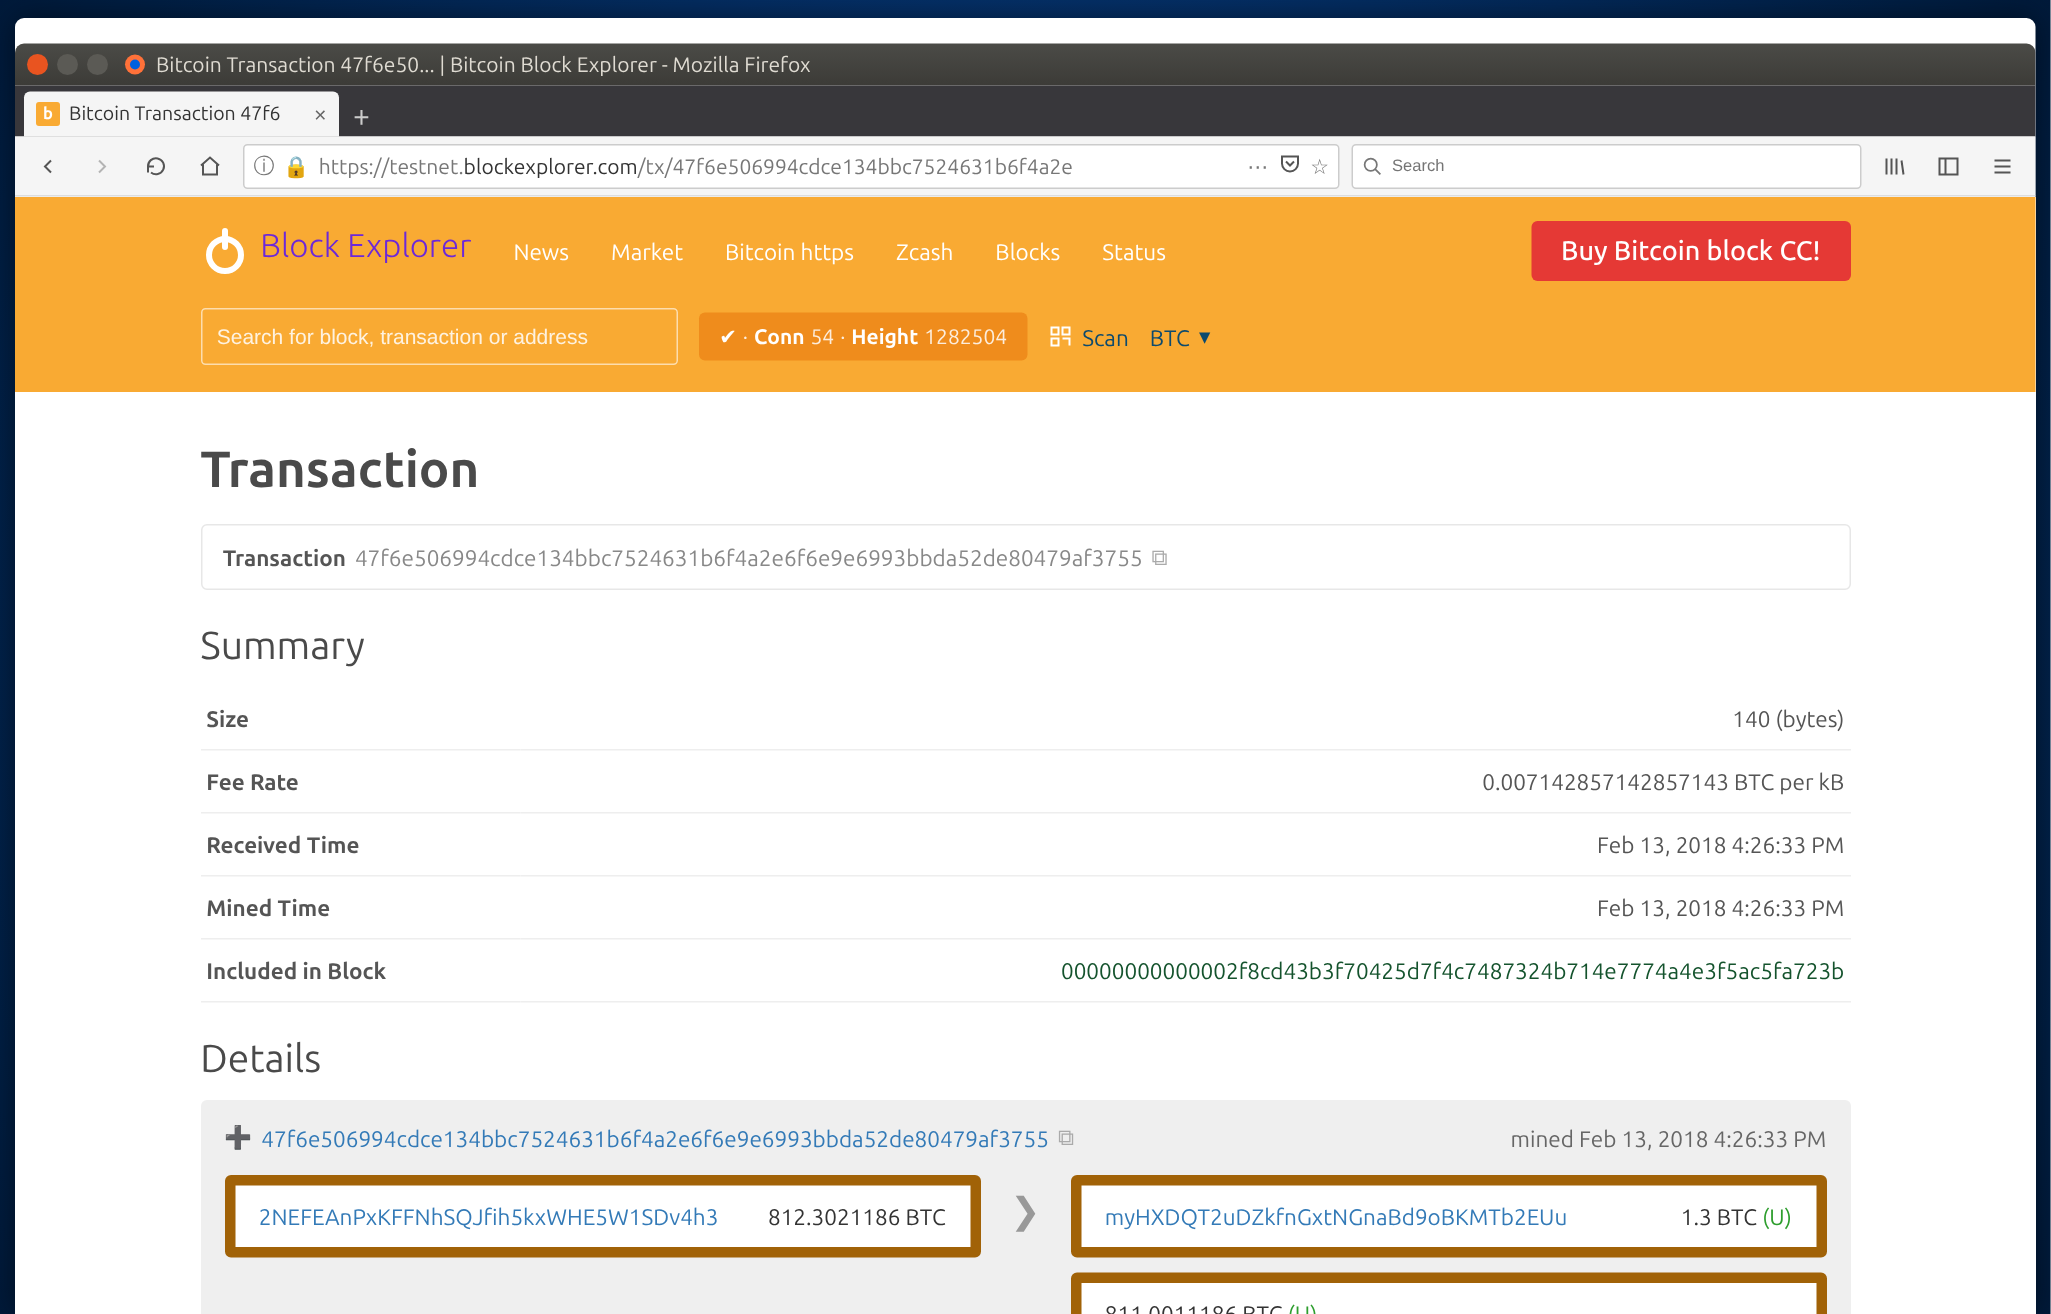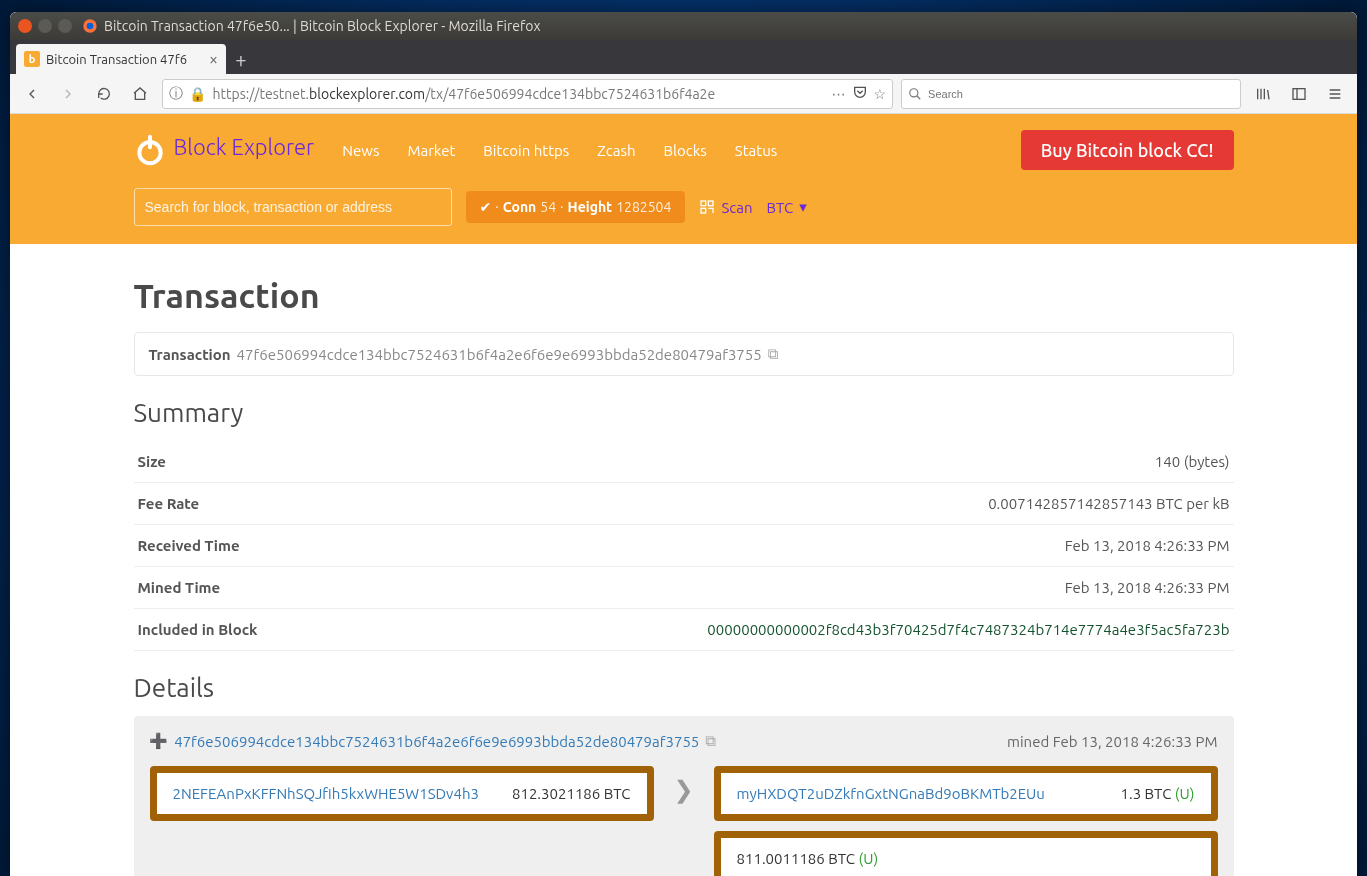--- a/index.html
+++ b/index.html
@@ -1,20 +1,20 @@
 <!DOCTYPE html>
 <html><head>
 <meta charset="utf-8">
 <style>
 * { box-sizing: border-box; margin: 0; padding: 0; }
 body { font-family: Ubuntu, "Segoe UI", Arial, sans-serif; font-size: 14px; color: #333; background: radial-gradient(circle at 50% 50%, #0a4a9e 0%, #001a3a 100%); width: 1367px; height: 876px; overflow: hidden; }
 
 
 .window { position: absolute; top: 12px; left: 10px; right: 10px; bottom: 0; background: #fff; border-top-left-radius: 6px; border-top-right-radius: 6px; overflow: hidden; display: flex; flex-direction: column; box-shadow: 0 0 20px rgba(0,0,0,.5); }
-.titlebar { background: linear-gradient(#4b4b47, #3c3b37); height: 28px; display: flex; align-items: center; padding: 0 8px; color: #dfdbd2; font-size: 14px; border-top-left-radius: 6px; border-top-right-radius: 6px; }
+.titlebar { background: linear-gradient(#4b4b47, #3c3b37); height: 28px; display: flex; align-items: center; padding: 0 8px; color: #dfdbd2; font-size: 14px; border-top-left-radius: 6px; border-top-right-radius: 6px; margin-top: 17px; }
 .titlebar .win-btns { display: flex; gap: 6px; margin-right: 10px; }
 .titlebar .win-btn { width: 14px; height: 14px; border-radius: 50%; }
 .win-close { background: #e95420; }
 .win-min, .win-max { background: #5b5a55; }
 .titlebar img, .titlebar .ff-icon { width: 16px; height: 16px; margin-right: 6px; }
 
 
 .tabstrip { background: #38373b; height: 34px; display: flex; align-items: flex-end; padding-left: 6px; }
 .tab { background: #f5f5f5; height: 30px; min-width: 210px; display: flex; align-items: center; padding: 0 8px; border-top-left-radius: 4px; border-top-right-radius: 4px; font-size: 13px; color: #333; gap: 6px; }
 .tab .favicon { width: 16px; height: 16px; background: #f9aa33; border-radius: 2px; display:flex; align-items:center; justify-content:center; color:#fff; font-weight:bold; font-size:11px; }
@@ -40,21 +40,21 @@
 .logo { display: flex; align-items: flex-start; gap: 8px; color: #6d28d9; font-size: 22px; font-weight: 300; }
 .logo .mark { width: 32px; height: 32px; }
 .nav-links { display: flex; gap: 28px; }
 .nav-links a { color: #fff; text-decoration: none; font-size: 15px; }
 .buy-btn { margin-left: auto; background: #e53935; color: #fff; padding: 10px 20px; border-radius: 4px; font-size: 18px; font-weight: 500; cursor: pointer; }
 .tool-row { max-width: 1140px; margin: 0 auto; padding: 6px 20px 18px; display: flex; align-items: center; gap: 14px; }
 .site-search { width: 318px; height: 38px; border: 1px solid rgba(255,255,255,.6); background: transparent; padding: 0 10px; color: #fff; font-size: 14px; border-radius: 3px; }
 .site-search::placeholder { color: rgba(255,255,255,.85); }
 .status-pill { background: #ef8c1c; color: #fff; padding: 8px 14px; border-radius: 4px; font-size: 14px; display: flex; align-items: center; gap: 4px; }
 .status-pill .dim { opacity: .85; }
-.tool-link { color: #6d28d9; font-size: 15px; display: flex; align-items: center; gap: 6px; cursor: pointer; }
+.tool-link { color: #0c4a6e; font-size: 15px; display: flex; align-items: center; gap: 6px; cursor: pointer; }
 
 .content { max-width: 1140px; margin: 0 auto; padding: 20px; }
 h1 { font-size: 34px; font-weight: 600; color: #4a4a4a; margin: 12px 0 18px; }
 h2 { font-size: 26px; font-weight: 400; color: #4a4a4a; margin: 22px 0 14px; }
 .tx-box { border: 1px solid #e7e7e7; border-radius: 4px; padding: 12px 14px; font-size: 15px; display: flex; align-items: center; gap: 6px; }
 .tx-box .lbl { font-weight: 700; color: #555; }
 .tx-box .hash { color: #888; word-break: break-all; }
 .copy-btn { color: #aaa; cursor: pointer; }
 
 .summary-tbl { width: 100%; border-collapse: collapse; margin-top: 8px; }

